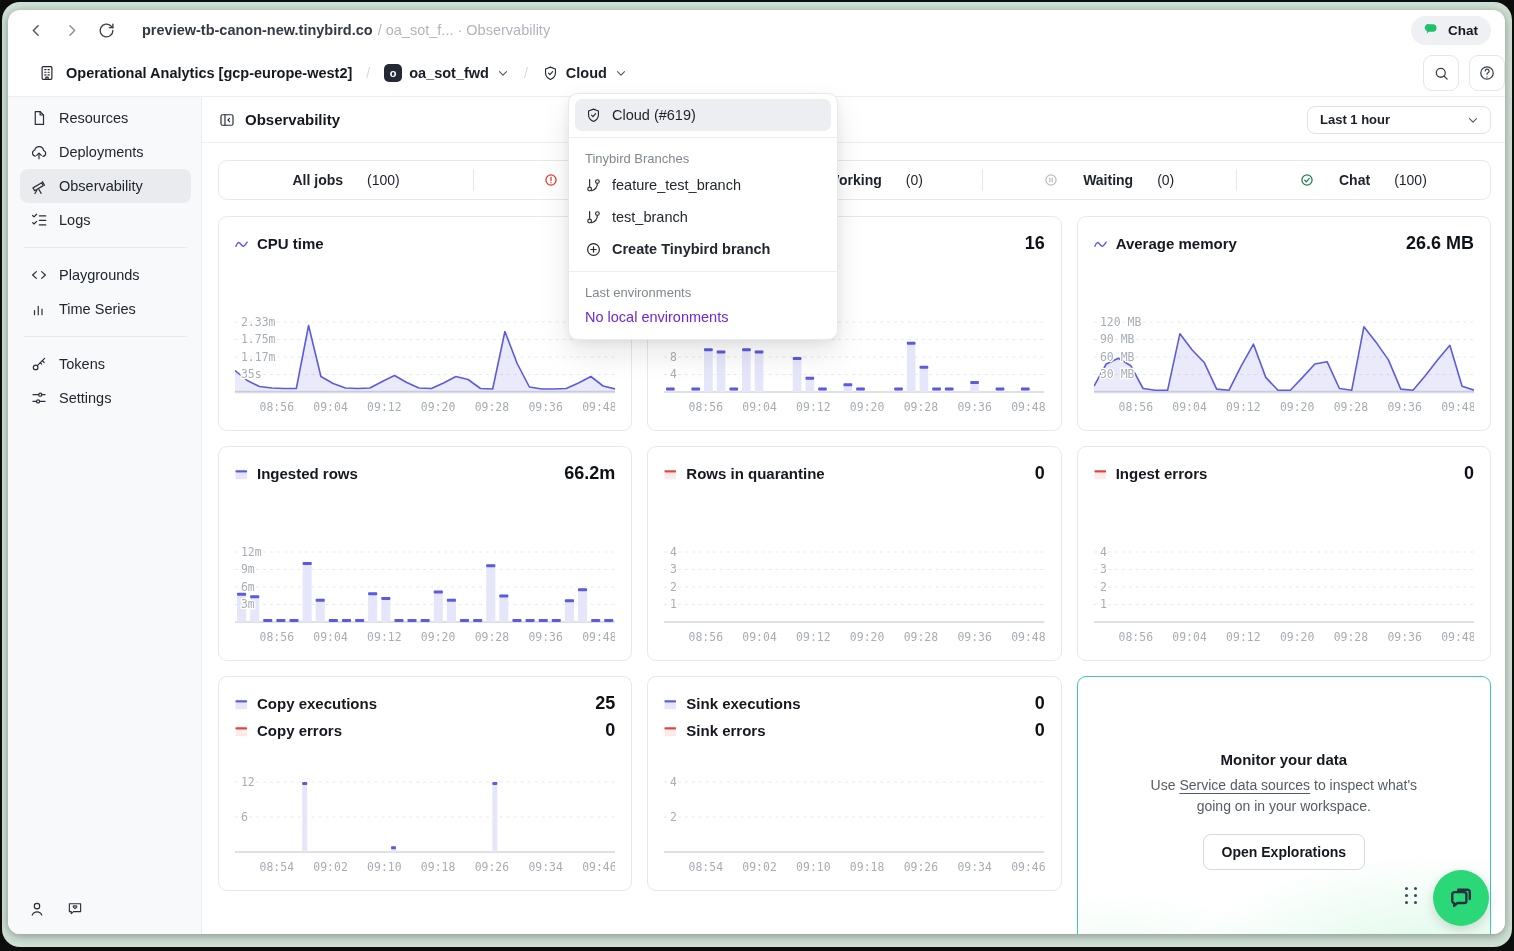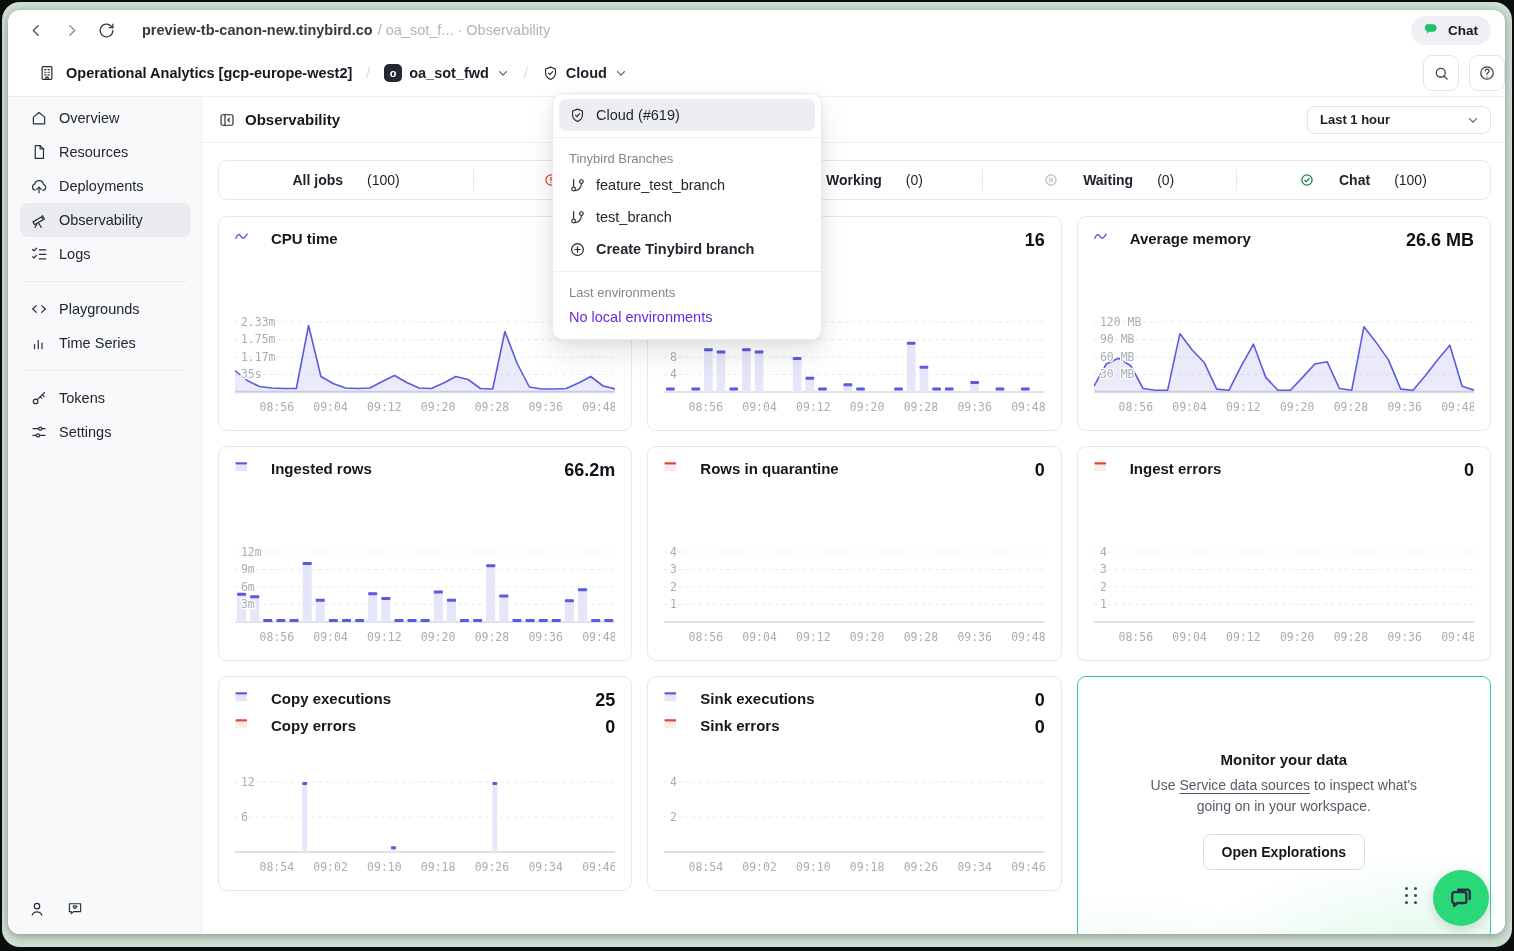--- a/index.html
+++ b/index.html
@@ -45,21 +45,21 @@
   
   .tabbar{margin:17px 14px 0 16px;height:38px;border:1px solid #e6e8ec;border-radius:9px;display:flex;background:#fff;}
   .tab-seg{flex:1;display:flex;align-items:center;justify-content:center;gap:24px;font-size:14px;font-weight:600;
     color:#1d212a;position:relative;cursor:pointer;}
   .tab-seg + .tab-seg::before{content:"";position:absolute;left:0;top:8px;bottom:8px;width:1px;background:#e6e8ec;}
   .tab-count{font-weight:500;}
   
   .grid{margin:16px 14px 0 16px;display:grid;grid-template-columns:repeat(3,1fr);gap:15px;}
   .card{border:1px solid #e6e8ec;border-radius:9px;height:215px;padding:13px 16px 10px;display:flex;
     flex-direction:column;box-sizing:border-box;background:#fff;}
-  .metric-row{display:flex;gap:23px;min-height:27px;}
+  .metric-row{display:flex;align-items:center;gap:9px;min-height:27px;}
   .metric-label{font-size:15px;font-weight:700;color:#15181e;}
   .metric-value{margin-left:auto;font-size:18px;font-weight:700;color:#0e1117;}
   .chart{margin-top:auto;}
   .chart-svg{display:block;width:100%;height:112px;}
   .ax{font-family:"DejaVu Sans Mono",monospace;font-size:11.5px;fill:#a7acb5;paint-order:stroke;stroke:#fff;stroke-width:2.5px;}
   
   .promo{border:1px solid #3ec7bd;border-radius:9px;height:269px;box-sizing:border-box;display:flex;flex-direction:column;
     align-items:center;justify-content:center;text-align:center;gap:7px;
     background:radial-gradient(120% 95% at 88% 118%, rgba(43,216,119,.20), rgba(43,216,119,0) 55%),
                radial-gradient(90% 70% at 10% 115%, rgba(43,216,119,.10), rgba(43,216,119,0) 50%), #fff;}
@@ -67,21 +67,21 @@
   .promo-body{font-size:14px;color:#555c66;line-height:1.5;max-width:298px;}
   .promo-body u{text-underline-offset:3px;cursor:pointer;}
   .promo-btn{margin-top:10px;border:1px solid #d6d9de;background:#fff;border-radius:8px;padding:9px 18px;
     font-size:14px;font-weight:700;color:#14171d;cursor:pointer;font-family:inherit;}
   
   .drag-dots{position:absolute;right:88px;bottom:30px;display:grid;grid-template-columns:repeat(2,3px);gap:4px 6px;cursor:grab;}
   .drag-dots i{width:3px;height:3px;border-radius:50%;background:#414853;}
   .fab{position:absolute;right:16px;bottom:8px;width:56px;height:56px;border-radius:50%;background:#2bd877;
     display:grid;place-items:center;box-shadow:0 4px 12px rgba(0,0,0,.14);cursor:pointer;}
   
-  .dropdown{position:absolute;left:544px;top:83px;width:268px;background:#fff;border:1px solid #e7e9ec;border-radius:10px;
+  .dropdown{position:absolute;left:560px;top:83px;width:268px;background:#fff;border:1px solid #e7e9ec;border-radius:10px;
     box-shadow:0 14px 30px rgba(20,24,31,.10),0 3px 9px rgba(20,24,31,.06);z-index:60;padding:5px 0 4px;font-size:14.5px;}
   .dd-selected{margin:0 6px;background:#eceef2;border-radius:7px;height:32px;display:flex;align-items:center;gap:10px;
     padding:0 10px;font-weight:500;color:#1d212a;cursor:pointer;}
   .dd-div{height:1px;background:#eceef0;margin:6px 0;}
   .dd-section{padding:7px 16px 3px;font-size:13px;color:#81878f;}
   .dd-item{height:32px;display:flex;align-items:center;gap:10px;padding:0 16px;color:#22262e;cursor:pointer;}
   .dd-create{font-weight:700;}
   .dd-empty{padding:6px 16px 10px;color:#6d28d9;}
 </style>
 </head>
@@ -167,26 +167,20 @@
             <path d="M9.6 9.3a2.6 2.6 0 1 1 3.8 2.4c-.8.4-1.4 1-1.4 1.8v.3"></path>
             <path d="M12 17.2v.01"></path>
           </svg>
         </span>
     </div>
   </div>
 
   <div class="app-body">
     <nav class="sidebar">
       <div id="side-items">
-          <div class="side-item">
-            <svg viewBox="0 0 24 24" width="18" height="18" fill="none" stroke="#2a2f38" stroke-width="1.6" stroke-linecap="round" stroke-linejoin="round">
-              <path d="M4.5 10.8 12 4.6l7.5 6.2v8.9h-15z"></path>
-            </svg>
-            <span>Overview</span>
-          </div>
           <div class="side-item">
             <svg viewBox="0 0 24 24" width="18" height="18" fill="none" stroke="#2a2f38" stroke-width="1.6" stroke-linecap="round" stroke-linejoin="round">
               <path d="M7 3.5h6.5L18 8v12.5H7z"></path>
               <path d="M13.5 3.5V8H18"></path>
             </svg>
             <span>Resources</span>
           </div>
           <div class="side-item">
             <svg viewBox="0 0 24 24" width="18" height="18" fill="none" stroke="#2a2f38" stroke-width="1.6" stroke-linecap="round" stroke-linejoin="round">
               <path d="M17.3 17.8a4 4 0 0 0 .8-7.8A6 6 0 0 0 6.4 9.3 4.2 4.2 0 0 0 7 17.5"></path>

